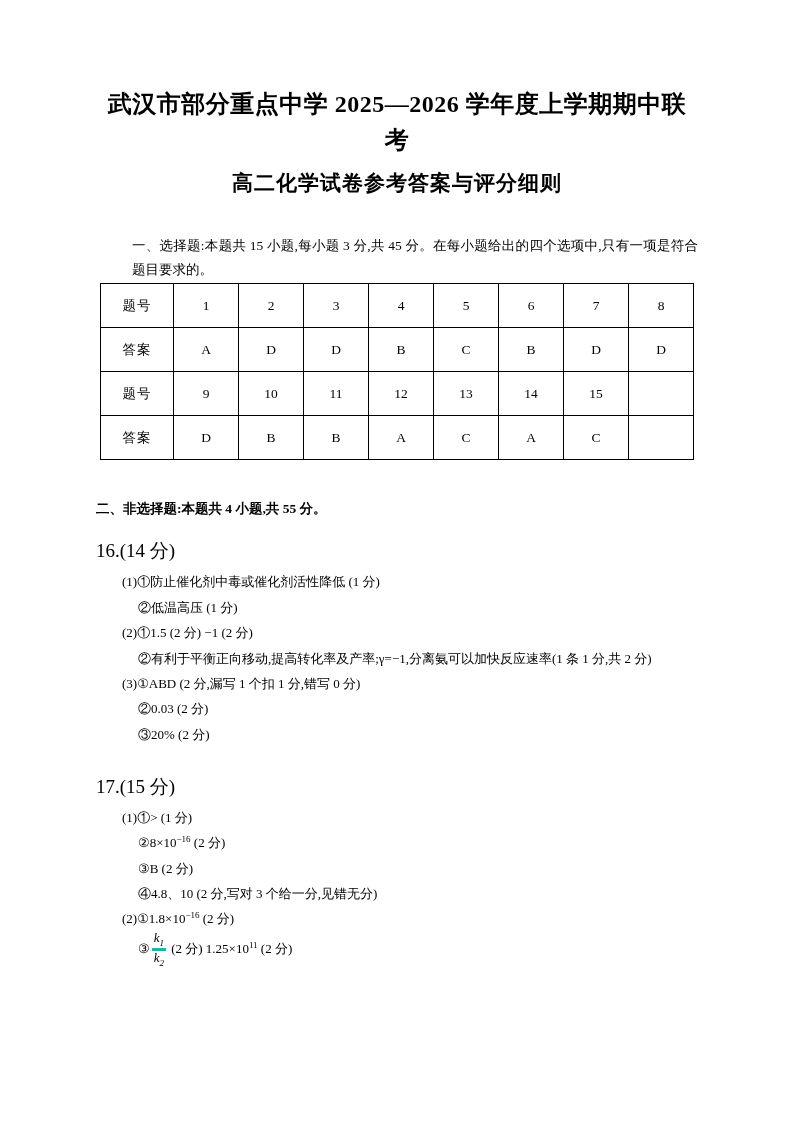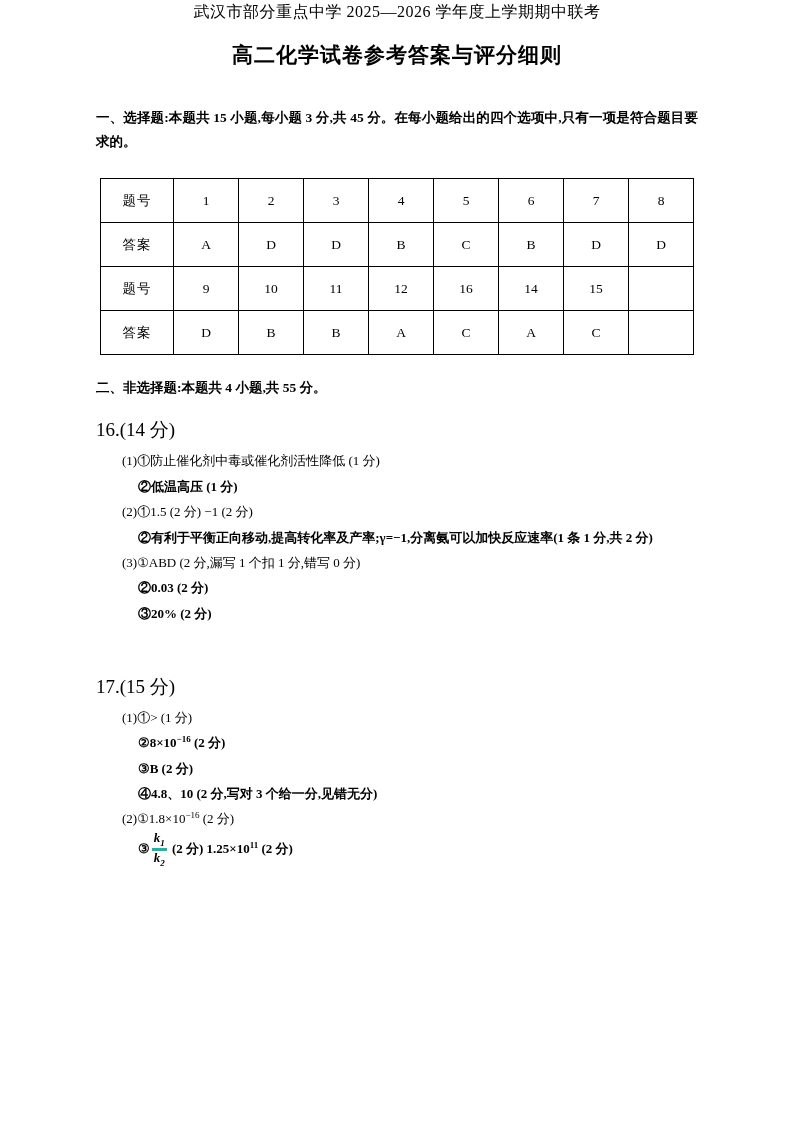--- a/index.html
+++ b/index.html
@@ -17,44 +17,46 @@
   }
   .page {
     width: 794px;
     height: 1123px;
     box-sizing: border-box;
     padding: 0 96px;
     position: relative;
   }
   .title-main {
     text-align: center;
-    font-size: 16px;
-    font-weight: normal;
+    font-size: 24px;
+    font-weight: bold;
     letter-spacing: 0.5px;
+    margin-top: 86px;
     line-height: 1.5;
     font-family: "Liberation Serif", "DejaVu Serif", serif;
   }
   .title-sub {
     text-align: center;
     font-size: 21px;
     font-weight: bold;
     letter-spacing: 1px;
-    margin-top: 16px;
+    margin-top: 10px;
     line-height: 1.5;
   }
   .section-head {
     font-size: 13.5px;
-    font-weight: bold;
+    font-weight: normal;
     margin-top: 34px;
     line-height: 1.85;
     text-align: justify;
+    margin-left: 36px;
   }
   table.answers {
     border-collapse: collapse;
-    margin: 23px auto 0 auto;
+    margin: 0 auto 0 auto;
     width: 566px;
     table-layout: fixed;
   }
   table.answers td {
     border: 1px solid #000;
     height: 41px;
     font-size: 13.5px;
     text-align: center;
     vertical-align: middle;
     font-family: "Liberation Serif", "DejaVu Serif", serif;
@@ -62,35 +64,35 @@
   table.answers td.lbl {
     width: 70px;
     letter-spacing: 1px;
   }
   table.answers td.cell {
     width: 62px;
   }
   .section-head2 {
     font-size: 13.5px;
     font-weight: bold;
-    margin-top: 24px;
+    margin-top: 40px;
   }
   .qline {
     font-size: 13px;
     line-height: 1.95;
     margin-top: 0;
   }
   .qnum {
     font-size: 19px;
     line-height: 1.95;
     margin-top: 14px;
   }
   .indent1 { padding-left: 26px; }
-  .indent2 { padding-left: 42px; font-weight: bold; }
-  .gap-big { margin-top: 42px; }
+  .indent2 { padding-left: 42px; }
+  .gap-big { margin-top: 21px; }
   sup, sub {
     font-size: 9px;
   }
   .frac {
     display: inline-block;
     vertical-align: middle;
     text-align: center;
     line-height: 1.15;
     margin: 0 2px;
     position: relative;
@@ -141,21 +143,21 @@
       <td class="cell">B</td>
       <td class="cell">D</td>
       <td class="cell">D</td>
     </tr>
     <tr>
       <td class="lbl">题号</td>
       <td class="cell">9</td>
       <td class="cell">10</td>
       <td class="cell">11</td>
       <td class="cell">12</td>
-      <td class="cell">16</td>
+      <td class="cell">13</td>
       <td class="cell">14</td>
       <td class="cell">15</td>
       <td class="cell"></td>
     </tr>
     <tr>
       <td class="lbl">答案</td>
       <td class="cell">D</td>
       <td class="cell">B</td>
       <td class="cell">B</td>
       <td class="cell">A</td>

